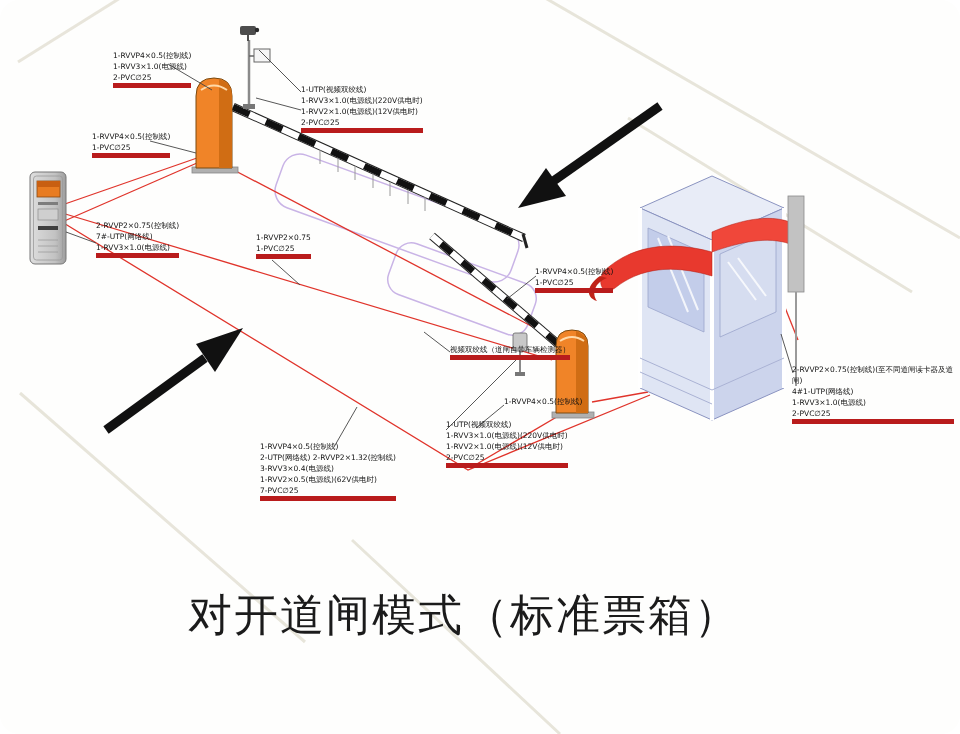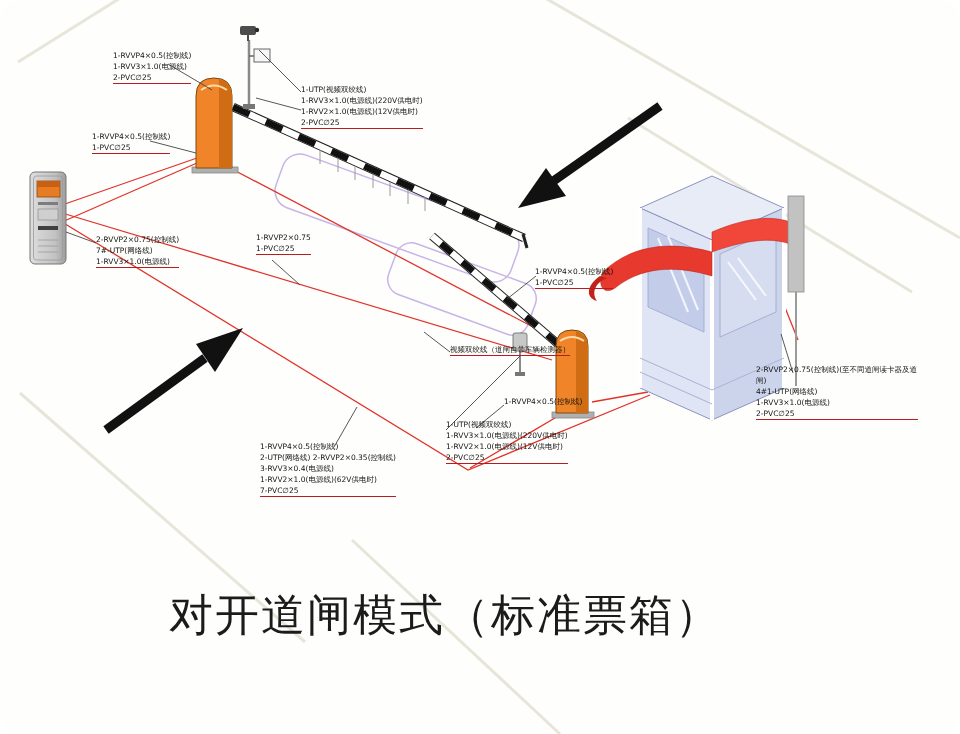--- a/index.html
+++ b/index.html
@@ -8,26 +8,27 @@
     background:#fefefd;
     font-family:"DejaVu Sans","Liberation Sans",sans-serif;
     border-radius:19px;
   }
   svg{position:absolute;left:0;top:0;}
   .lbl{
     position:absolute;font-size:7.5px;line-height:11px;color:#111;
     white-space:nowrap;z-index:5;
   }
   .lbl span{display:block;}
-  .lbl span.u{border-bottom:1px solid #b91c1c;}
+  .lbl span.u{border-bottom:5px solid #b91c1c;}
   .lbl.wrap{white-space:normal;width:162px;}
   .title{
     position:absolute;left:0;top:586px;width:890px;text-align:center;
     font-size:44px;color:#1b1b1b;letter-spacing:2px;z-index:6;
     font-family:"DejaVu Sans","Liberation Sans",sans-serif;
+    padding-left:19px;
   }
 </style>
 </head>
 <body>
 
 <div class="canvas">
 
 <svg width="960" height="734" viewBox="0 0 960 734">
   <defs>
     <linearGradient id="tbox" x1="0" y1="0" x2="1" y2="0">
@@ -205,21 +206,21 @@
   <span class="u">1-PVC∅25</span>
 </div>
 
 <div class="lbl" style="left:301px;top:84px">
   <span>1-UTP(视频双绞线)</span>
   <span>1-RVV3×1.0(电源线)(220V供电时)</span>
   <span>1-RVV2×1.0(电源线)(12V供电时)</span>
   <span class="u">2-PVC∅25</span>
 </div>
 
-<div class="lbl" style="left:96px;top:234px">
+<div class="lbl" style="left:96px;top:220px">
   <span>2-RVVP2×0.75(控制线)</span>
   <span>7#-UTP(网络线)</span>
   <span class="u">1-RVV3×1.0(电源线)</span>
 </div>
 
 <div class="lbl" style="left:256px;top:232px">
   <span>1-RVVP2×0.75</span>
   <span class="u">1-PVC∅25</span>
 </div>
 
@@ -238,27 +239,27 @@
 
 <div class="lbl" style="left:446px;top:419px">
   <span>1-UTP(视频双绞线)</span>
   <span>1-RVV3×1.0(电源线)(220V供电时)</span>
   <span>1-RVV2×1.0(电源线)(12V供电时)</span>
   <span class="u">2-PVC∅25</span>
 </div>
 
 <div class="lbl" style="left:260px;top:441px">
   <span>1-RVVP4×0.5(控制线)</span>
-  <span>2-UTP(网络线) 2-RVVP2×0.35(控制线)</span>
+  <span>2-UTP(网络线) 2-RVVP2×1.32(控制线)</span>
   <span>3-RVV3×0.4(电源线)</span>
-  <span>1-RVV2×1.0(电源线)(62V供电时)</span>
+  <span>1-RVV2×0.5(电源线)(62V供电时)</span>
   <span class="u">7-PVC∅25</span>
 </div>
 
-<div class="lbl wrap" style="left:756px;top:364px">
+<div class="lbl wrap" style="left:792px;top:364px">
   <span>2-RVVP2×0.75(控制线)(至不同道闸读卡器及道闸)</span>
   <span>4#1-UTP(网络线)</span>
   <span>1-RVV3×1.0(电源线)</span>
   <span class="u">2-PVC∅25</span>
 </div>
 
 <div class="title">对开道闸模式（标准票箱）</div>
 
 </div>
 

